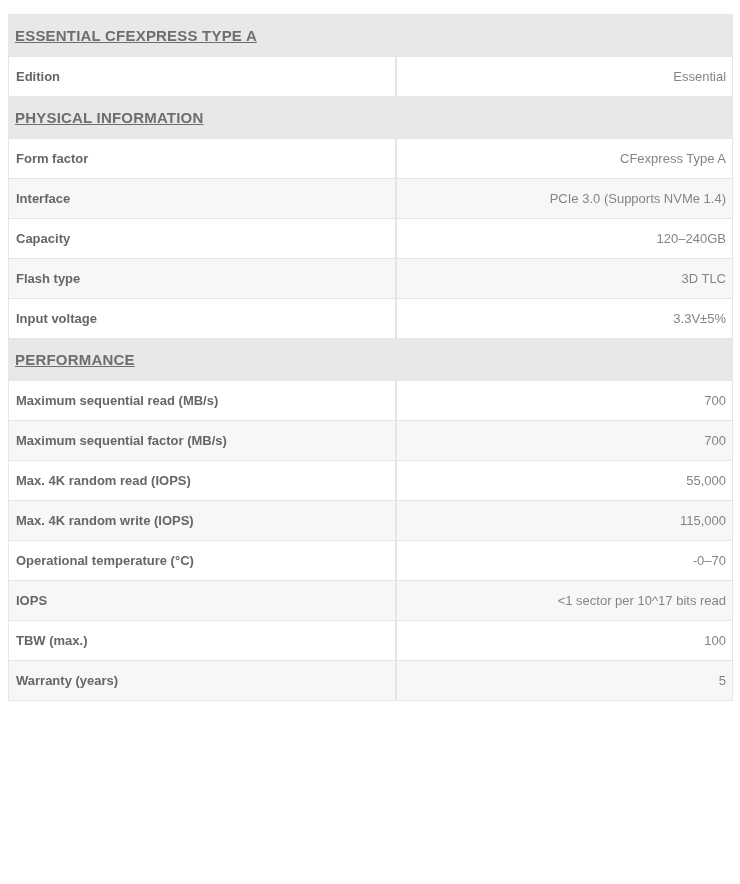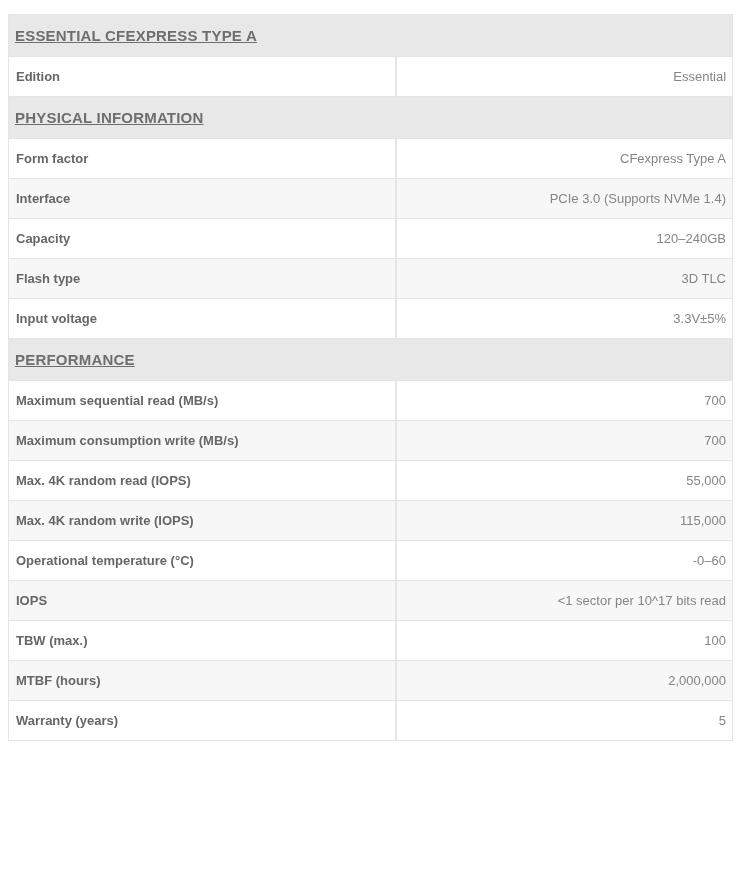--- a/index.html
+++ b/index.html
@@ -120,55 +120,51 @@
   <tr class="section">
     <td colspan="2">PERFORMANCE</td>
   </tr>
 
   <tr class="data">
     <td class="label">Maximum sequential read (MB/s)</td>
     <td class="value">700</td>
   </tr>
 
   <tr class="data">
-    <td class="label">Maximum consumption write (MB/s)</td>
+    <td class="label">Maximum sequential factor (MB/s)</td>
     <td class="value">700</td>
   </tr>
 
   <tr class="data">
     <td class="label">Max. 4K random read (IOPS)</td>
     <td class="value">55,000</td>
   </tr>
 
   <tr class="data">
     <td class="label">Max. 4K random write (IOPS)</td>
     <td class="value">115,000</td>
   </tr>
 
 
   <tr class="data">
     <td class="label">Operational temperature (°C)</td>
-    <td class="value">-0–60</td>
+    <td class="value">-0–70</td>
   </tr>
 
 
   <tr class="data">
     <td class="label">IOPS</td>
     <td class="value">&lt;1 sector per 10^17 bits read</td>
   </tr>
 
   <tr class="data">
     <td class="label">TBW (max.)</td>
     <td class="value">100</td>
   </tr>
 
-  <tr class="data">
-    <td class="label">MTBF (hours)</td>
-    <td class="value">2,000,000</td>
-  </tr>
 
   <tr class="data">
     <td class="label">Warranty (years)</td>
     <td class="value">5</td>
   </tr>
 </tbody>
   </table>
 </div>
 
 </body></html>

